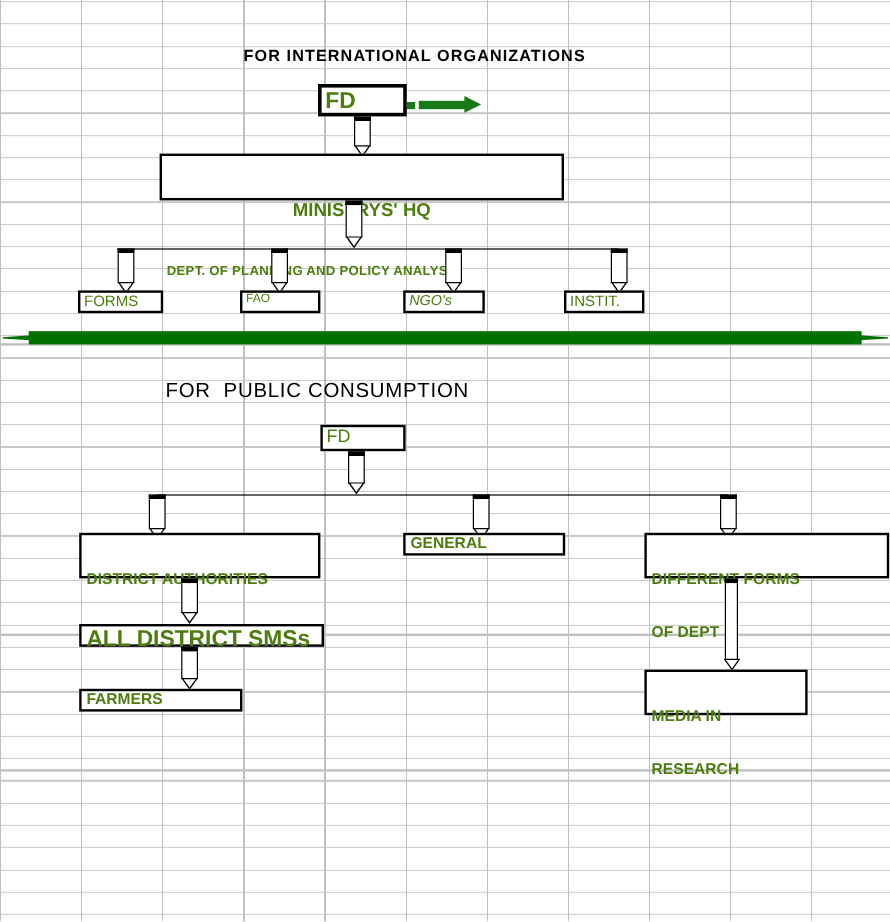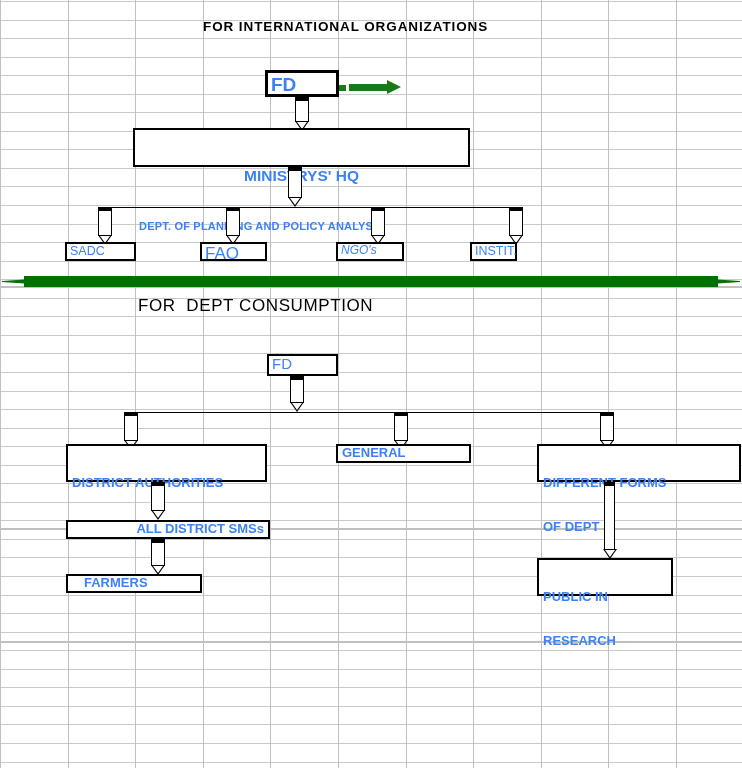--- a/index.html
+++ b/index.html
@@ -19,33 +19,34 @@
   }
   
   .hrule{position:absolute;left:0;width:742px;height:2px;background:#c0c0c0;}
 
   
   .node{
     position:absolute;
     box-sizing:border-box;
     background:#ffffff;
     border:2px solid #000000;
-    color:#3b82f6;
+    color:#4d7c0f;
     line-height:1.12;
     padding:0 3px;
     white-space:pre;
   }
   .node .ln{display:block;}
   .bold{font-weight:bold;}
 
   .label{
     position:absolute;
     background:transparent;
     color:#000;
     white-space:pre;
+    margin-top:20px;
   }
 
   
   .conn{position:absolute;background:#000000;}
 
   
   .barrow{position:absolute;}
   .barrow .cap{position:absolute;left:0;top:0;width:100%;height:4px;background:#000;
                border-left:1px solid #000;border-right:1px solid #000;box-sizing:border-box;}
   .barrow .shaft{position:absolute;left:0;top:4px;width:100%;bottom:9px;
@@ -145,32 +146,32 @@
     <div class="head"></div>
     <div class="headfill"></div>
   </div>
   <div class="barrow" style="left:509px;top:207px;width:14px;height:38px;">
     <div class="cap"></div>
     <div class="shaft"></div>
     <div class="head"></div>
     <div class="headfill"></div>
   </div>
 
-  <div class="node" style="left:65px;top:242px;width:71px;height:19px;font-size:12.5px;">SADC</div>
-  <div class="node" style="left:200px;top:242px;width:67px;height:19px;font-size:17px;">FAO</div>
+  <div class="node" style="left:65px;top:242px;width:71px;height:19px;font-size:12.5px;">FORMS</div>
+  <div class="node" style="left:200px;top:242px;width:67px;height:19px;font-size:10px;">FAO</div>
   <div class="node" style="left:336px;top:242px;width:68px;height:19px;font-size:12px;font-style:italic;">NGO's</div>
-  <div class="node" style="left:470px;top:242px;width:47px;height:19px;font-size:12.5px;">INSTIT.</div>
+  <div class="node" style="left:470px;top:242px;width:67px;height:19px;font-size:12.5px;">INSTIT.</div>
 
   <div class="greenbar" style="left:2px;top:273px;width:738px;height:18px;">
     <div class="lt"></div>
     <div class="mid"></div>
     <div class="rt"></div>
   </div>
 
-  <div class="label" style="left:138px;top:296px;font-size:17px;letter-spacing:0.6px;">FOR  DEPT CONSUMPTION</div>
+  <div class="label" style="left:138px;top:296px;font-size:17px;letter-spacing:0.6px;">FOR  PUBLIC CONSUMPTION</div>
 
   <div class="node" style="left:267px;top:354px;width:71px;height:22px;font-size:15px;">FD</div>
 
   <div class="barrow" style="left:290px;top:376px;width:14px;height:36px;">
     <div class="cap"></div>
     <div class="shaft"></div>
     <div class="head"></div>
     <div class="headfill"></div>
   </div>
 
@@ -207,36 +208,36 @@
     <span class="ln">OF DEPT</span>
   </div>
 
   <div class="barrow" style="left:151px;top:482px;width:14px;height:38px;">
     <div class="cap"></div>
     <div class="shaft"></div>
     <div class="head"></div>
     <div class="headfill"></div>
   </div>
 
-  <div class="node bold" style="left:66px;top:520px;width:204px;height:19px;font-size:13px;padding:0 4px;text-align:right;">ALL DISTRICT SMSs</div>
+  <div class="node bold" style="left:66px;top:520px;width:204px;height:19px;font-size:19px;padding:0 4px;">ALL DISTRICT SMSs</div>
 
   <div class="barrow" style="left:151px;top:539px;width:14px;height:36px;">
     <div class="cap"></div>
     <div class="shaft"></div>
     <div class="head"></div>
     <div class="headfill"></div>
   </div>
 
-  <div class="node bold" style="left:66px;top:574px;width:136px;height:19px;font-size:13px;padding:0 16px;">FARMERS</div>
+  <div class="node bold" style="left:66px;top:574px;width:136px;height:19px;font-size:13px;padding:0 4px;">FARMERS</div>
 
   <div class="barrow" style="left:604px;top:482px;width:11px;height:77px;">
     <div class="cap"></div>
     <div class="shaft"></div>
     <div class="head"></div>
     <div class="headfill"></div>
   </div>
 
   <div class="node bold" style="left:537px;top:558px;width:136px;height:38px;font-size:13px;padding:1px 4px;">
-    <span class="ln">PUBLIC IN</span>
+    <span class="ln">MEDIA IN</span>
     <span class="ln">RESEARCH</span>
   </div>
 
 </div>
 
 </body></html>

